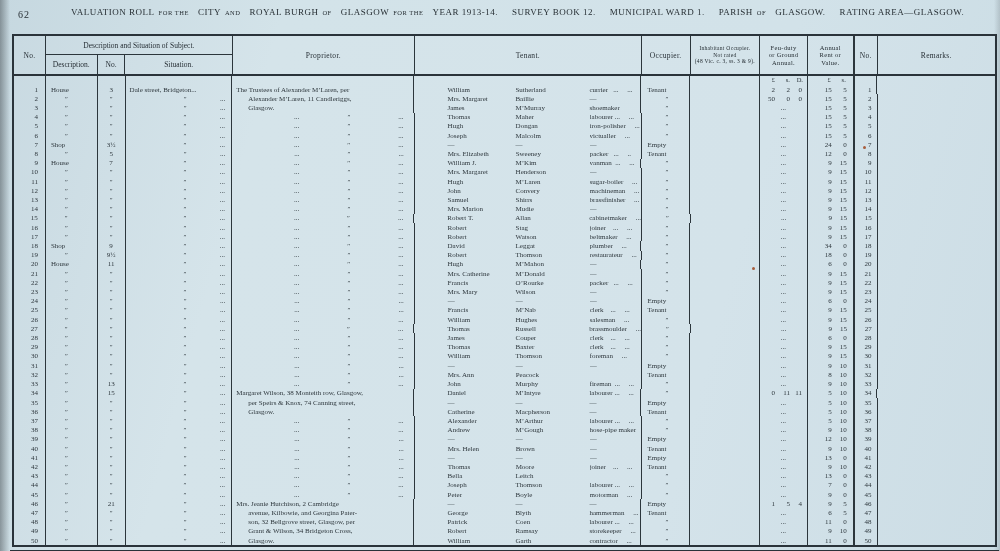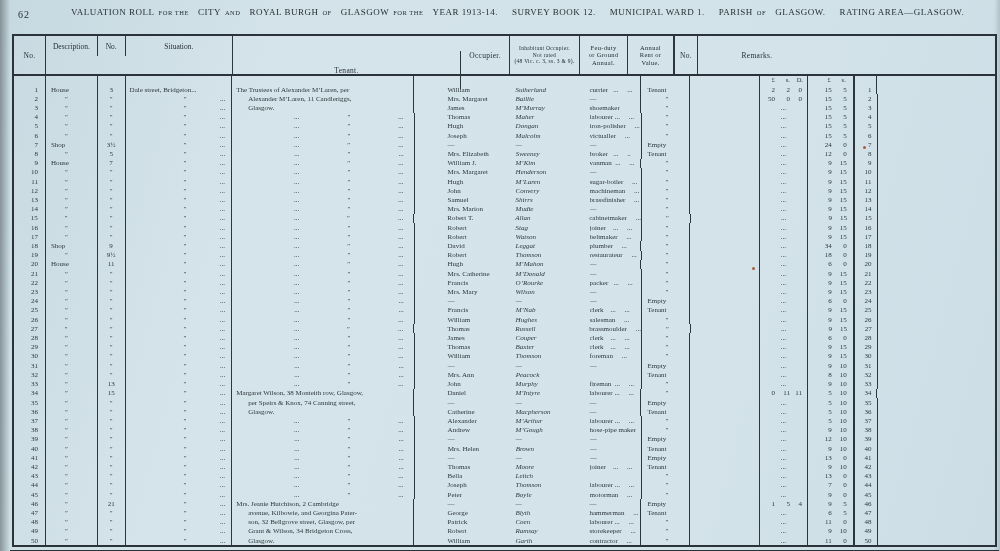--- a/index.html
+++ b/index.html
@@ -48,21 +48,21 @@
   .h-no   { width:32px; }
   .h-group{ width:187px; display:flex; flex-direction:column; }
   .h-group-top { height:20px; display:flex; align-items:center; justify-content:center;
                  border-bottom:1px solid #2c363c; font-size:7.5px; }
   .h-group-bot { height:20px; display:flex; }
   .h-sub-desc { width:52px; border-right:1px solid #2c363c; }
   .h-sub-no   { width:28px; border-right:1px solid #2c363c; }
   .h-sub-sit  { width:107px;font-family:Liberation Serif, serif; }
   .h-sub { display:flex; align-items:center; justify-content:center; font-size:7.5px; height:100%; }
   .h-prop { width:183px; }
-  .h-ten  { width:228px;margin-top:15px; }
+  .h-ten  { width:228px; }
   .h-occ  { width:49px; }
   .h-inh  { width:70px; flex-direction:column; font-size:5.5px; line-height:6.5px; }
   .h-feu  { width:48px; flex-direction:column; font-size:6.5px; line-height:7.5px; }
   .h-rent { width:47px; flex-direction:column; font-size:6.5px; line-height:7.5px; border-right-width:2px !important; }
   .h-no2  { width:23px; }
   .h-rem  { width:118px; border-right:none !important; }
   
   .units { height:9px; display:flex; font-size:6.5px; color:#2e373d; }
   .u-pad { border-right:1px solid #2c363c; height:100%; }
   .u1{width:32px}.u2{width:52px}.u3{width:28px}.u4{width:107px}.u5{width:183px}
@@ -81,21 +81,21 @@
   .c-dno  { width:28px; justify-content:center; }
   .c-sit  { width:107px; }
   .sit-text { padding-left:4px; white-space:nowrap; }
   .sit-ditto .sd-mark { margin-left:58px; }
   .sit-ditto .sd-dots { margin-left:auto; padding-right:6px; }
   .c-prop { width:183px; white-space:nowrap; padding-left:4px; }
   .c-prop.ind { padding-left:16px; }
   .c-prop.prop-ditto { padding:0 10px 0 62px; display:flex; justify-content:space-between; }
   .c-tenant { width:228px; }
   .tn-fore { width:73px; padding-left:5px; white-space:nowrap;margin-left:28px; }
-  .tn-sur  { width:74px; white-space:nowrap;font-style:italic; }
+  .tn-sur  { width:74px; white-space:nowrap; }
   .tn-occ  { flex:1; white-space:pre; overflow:hidden; }
   .c-occ { width:49px; padding-left:6px; }
   .c-occ.ditto { padding-left:24px; }
   .c-inh { width:70px; }
   .c-feu { width:48px; }
   .c-feu.feu-dots { justify-content:center; }
   .m-f { display:inline-block; text-align:right; }
   .m-f0{ width:18px; padding-right:3px; } .m-f1{ width:15px; padding-right:3px; } .m-f2{ width:12px; padding-right:3px; }
   .uf0{ width:18px; text-align:right; padding-right:3px; } .uf1{ width:15px; text-align:right; padding-right:3px; } .uf2{ width:12px; text-align:right; padding-right:2px; }
   .c-rent { width:47px; border-right-width:2px !important; }
@@ -128,26 +128,28 @@
     <span class="seg-l seg-gap">PARISH</span>
     <span class="seg-s">OF</span>
     <span class="seg-l">GLASGOW.</span>
     <span class="seg-l seg-gap">RATING AREA—GLASGOW.</span>
   </div>
 
 <div class="vtable">
   <div class="thead">
     <div class="hc h-no bcell">No.</div>
     <div class="h-group bcell">
+      <div class="h-group-top">Description and Situation of Subject.</div>
       <div class="h-group-bot">
         <div class="h-sub h-sub-desc">Description.</div>
         <div class="h-sub h-sub-no">No.</div>
         <div class="h-sub h-sub-sit">Situation.</div>
       </div>
     </div>
+    <div class="hc h-prop bcell">Proprietor.</div>
     <div class="hc h-ten bcell">Tenant.</div>
     <div class="hc h-occ bcell">Occupier.</div>
     <div class="hc h-inh bcell">
       <span>Inhabitant Occupier.</span>
       <span>Not rated</span>
       <span>(48 Vic. c. 3, ss. 3 &amp; 9).</span>
     </div>
     <div class="hc h-feu bcell">
       <span>Feu-duty</span>
       <span>or Ground</span>
@@ -383,21 +385,21 @@
           <span class="sd-dots">...</span>
         </div>
         <div class="c-prop bcell prop-ditto">
           <span class="pd-dots">...</span>
           <span class="pd-mark">″</span>
           <span class="pd-dots2">...</span>
         </div>
         <div class="c-tenant bcell">
           <span class="tn-fore">Mrs. Elizabeth</span>
           <span class="tn-sur">Sweeney</span>
-          <span class="tn-occ">broker   ...     ..</span>
+          <span class="tn-occ">packer   ...     ..</span>
         </div>
         <div class="c-occ bcell">Tenant</div>
         <div class="c-inh bcell"></div>
         <div class="c-feu bcell feu-dots">...</div>
         <div class="c-rent bcell">
           <span class="m-r0">12</span>
           <span class="m-r1">0</span>
         </div>
         <div class="c-no2 bcell">8</div>
         <div class="c-rem bcell"></div>

